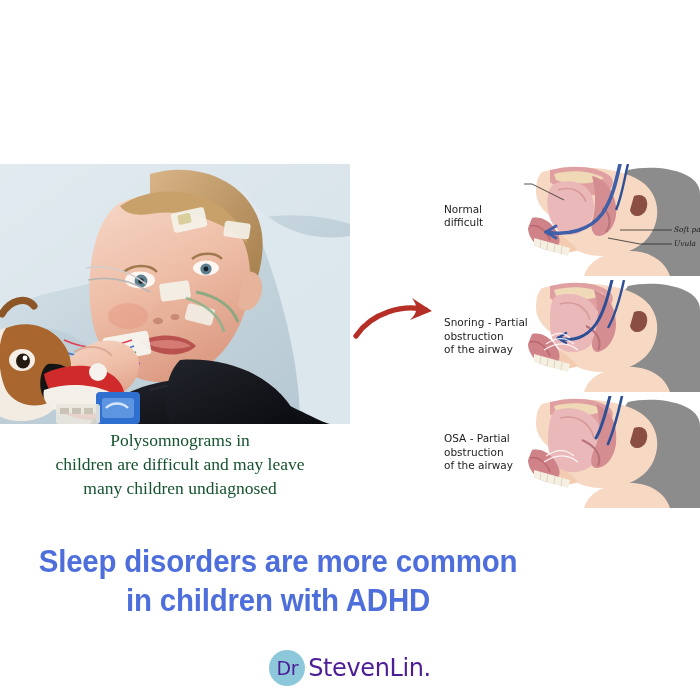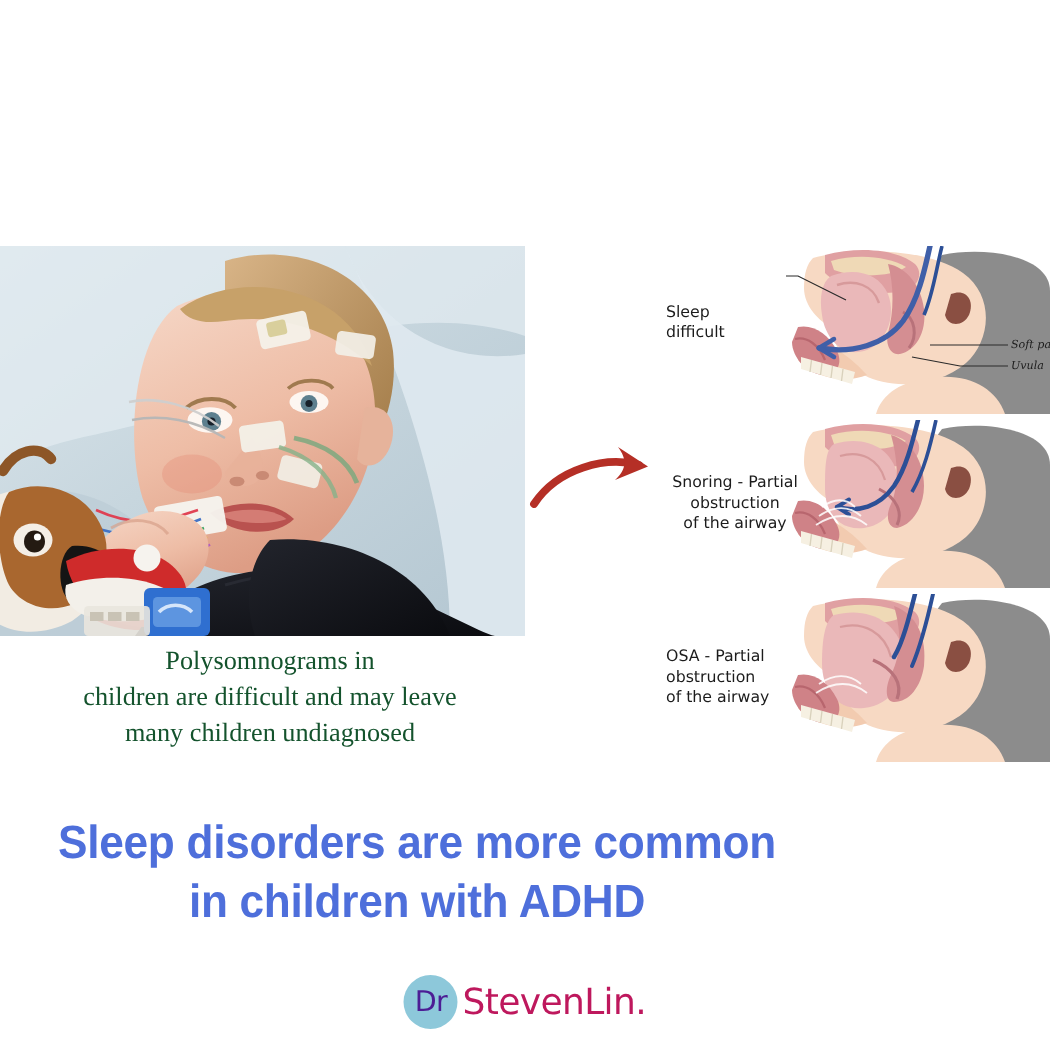--- a/index.html
+++ b/index.html
@@ -45,21 +45,21 @@
     color:#14532d;
   }
   .caption div{white-space:nowrap;}
 
   
   .diagrams{
     position:absolute;left:352px;top:160px;width:348px;height:352px;
   }
   .diag-row{position:absolute;left:0;width:348px;height:112px;}
   .diag-row.r1{top:4px;}
-  .diag-row.r2{top:120px;text-align:center;}
+  .diag-row.r2{top:120px;}
   .diag-row.r3{top:236px;}
 
   .diag-label{
     position:absolute;left:92px;top:50%;transform:translateY(-50%);
     width:92px;
     font-family:"DejaVu Sans", sans-serif;
     font-size:10.5px;
     line-height:13.5px;
     color:#1c1c1c;
   }
@@ -101,21 +101,21 @@
     display:flex;align-items:center;justify-content:center;
     color:#4c1d95;font-size:19px;font-weight:normal;
     font-family:"DejaVu Sans", sans-serif;
     letter-spacing:-0.5px;
     padding-bottom:1px;
     box-sizing:border-box;
   }
   .logo-word{
     font-family:"DejaVu Sans", sans-serif;
     font-size:24px;
-    color:#be185d;
+    color:#4c1d95;
     margin-left:3px;
     letter-spacing:-0.4px;
   }
 </style>
 </head>
 <body>
 
 <div id="page">
 
 
@@ -247,21 +247,21 @@
     <svg width="92" height="48" viewBox="0 0 92 48" xmlns="http://www.w3.org/2000/svg">
       <path d="M4,40 C20,16 52,8 74,14" stroke="#b52f26" stroke-width="5.2" fill="none" stroke-linecap="round"></path>
       <path d="M60,2 L80,15 L58,24 C66,17 66,10 60,2 Z" fill="#b52f26"></path>
     </svg>
   </div>
 
   <div class="diagrams">
 
     <div class="diag-row r1">
       <div class="diag-label">
-        <div>Sleep</div>
+        <div>Normal</div>
         <div>difficult</div>
       </div>
       <div class="diag-art">
         <svg width="176" height="112" viewBox="0 0 176 112" xmlns="http://www.w3.org/2000/svg">
 
           <path d="M104,6 C132,0 176,6 176,30 L176,112 L96,112 C88,80 86,28 104,6 Z" fill="#8c8c8c"></path>
 
           <path d="M18,8 C48,0 96,2 118,18 C140,34 136,64 120,78 C102,94 70,96 52,86 C38,78 32,66 30,54 C22,50 12,40 12,28 C12,18 14,12 18,8 Z" fill="#f7d9c3"></path>
           <path d="M96,88 C120,84 140,94 146,112 L60,112 C64,98 78,90 96,88 Z" fill="#f7d9c3"></path>
 

